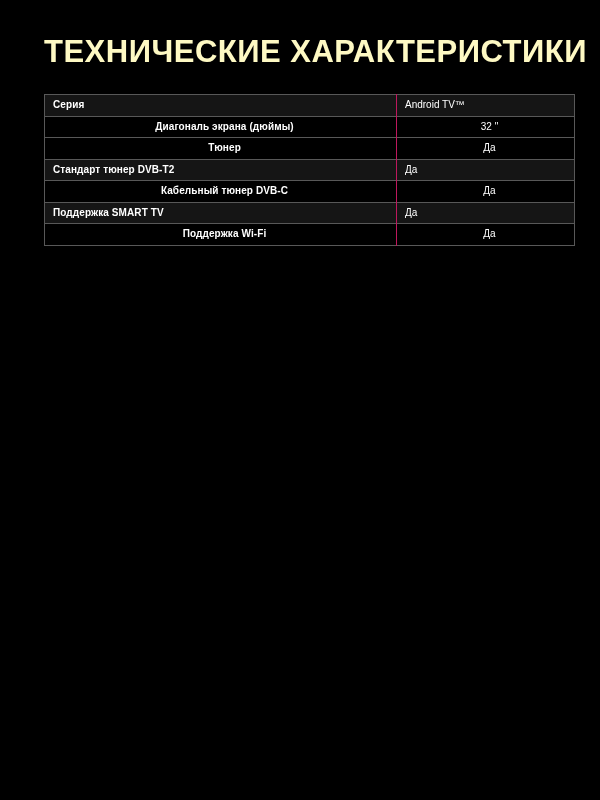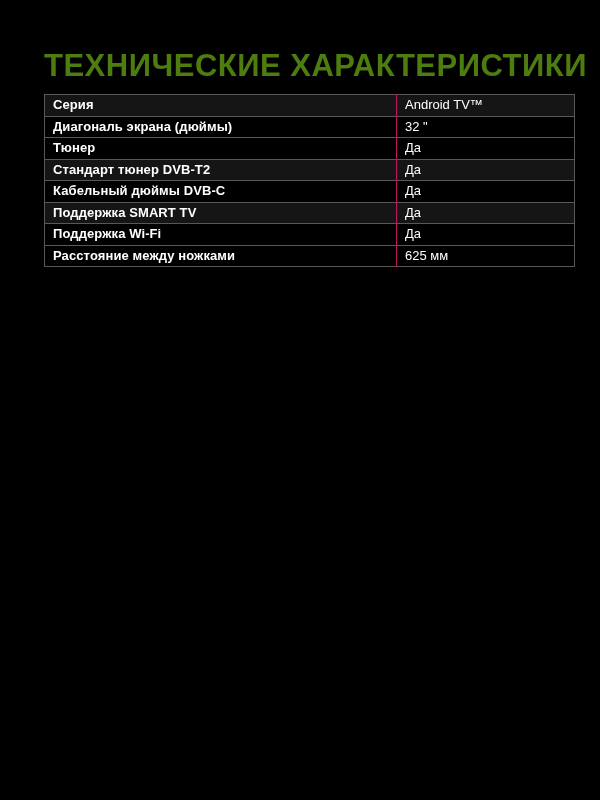--- a/index.html
+++ b/index.html
@@ -16,43 +16,43 @@
   }
   .page {
     position: relative;
     width: 600px;
     height: 800px;
     background: #000000;
   }
   .title {
     position: absolute;
     left: 44px;
-    top: 48px;
+    top: 34px;
     font-size: 31px;
     font-weight: bold;
     letter-spacing: 0.5px;
-    color: #4d7c0f;
+    color: #fef9c3;
     font-family: "Liberation Sans", sans-serif;
     white-space: nowrap;
   }
   .spec-table {
     position: absolute;
     left: 44px;
     top: 94px;
     width: 512px;
     border-collapse: collapse;
     table-layout: fixed;
     border: 1px solid #585858;
   }
   .spec-table tr {
     height: 21.5px;
   }
   .spec-table td {
     padding: 2px 0 2px 8px;
-    font-size: 13px;
+    font-size: 10px;
     line-height: 14px;
     vertical-align: middle;
     border: none;
     color: #ffffff;
   }
   .spec-table td.param {
     width: 343px;
     font-weight: bold;
     letter-spacing: 0.1px;
   }
@@ -60,20 +60,21 @@
     width: 169px;
     font-weight: normal;
     border-left: 1px solid #be185d;
     margin-left: 16px;
   }
   .row-odd td {
     background: #151515;
   }
   .row-even td {
     background: #000000;
+    text-align: center;
   }
   .spec-table tr + tr td {
     border-top: 1px solid #585858;
   }
 </style>
 </head>
 <body>
 
 <div class="page">
 
@@ -91,31 +92,27 @@
         </tr>
         <tr class="row-even">
           <td class="param">Тюнер</td>
           <td class="value">Да</td>
         </tr>
         <tr class="row-odd">
           <td class="param">Стандарт тюнер DVB-T2</td>
           <td class="value">Да</td>
         </tr>
         <tr class="row-even">
-          <td class="param">Кабельный дюймы DVB-C</td>
+          <td class="param">Кабельный тюнер DVB-C</td>
           <td class="value">Да</td>
         </tr>
         <tr class="row-odd">
           <td class="param">Поддержка SMART TV</td>
           <td class="value">Да</td>
         </tr>
         <tr class="row-even">
           <td class="param">Поддержка Wi-Fi</td>
           <td class="value">Да</td>
         </tr>
-        <tr class="row-even">
-          <td class="param">Расстояние между ножками</td>
-          <td class="value">625 мм</td>
-        </tr>
       </tbody>
   </table>
 
 </div>
 
 </body></html>

